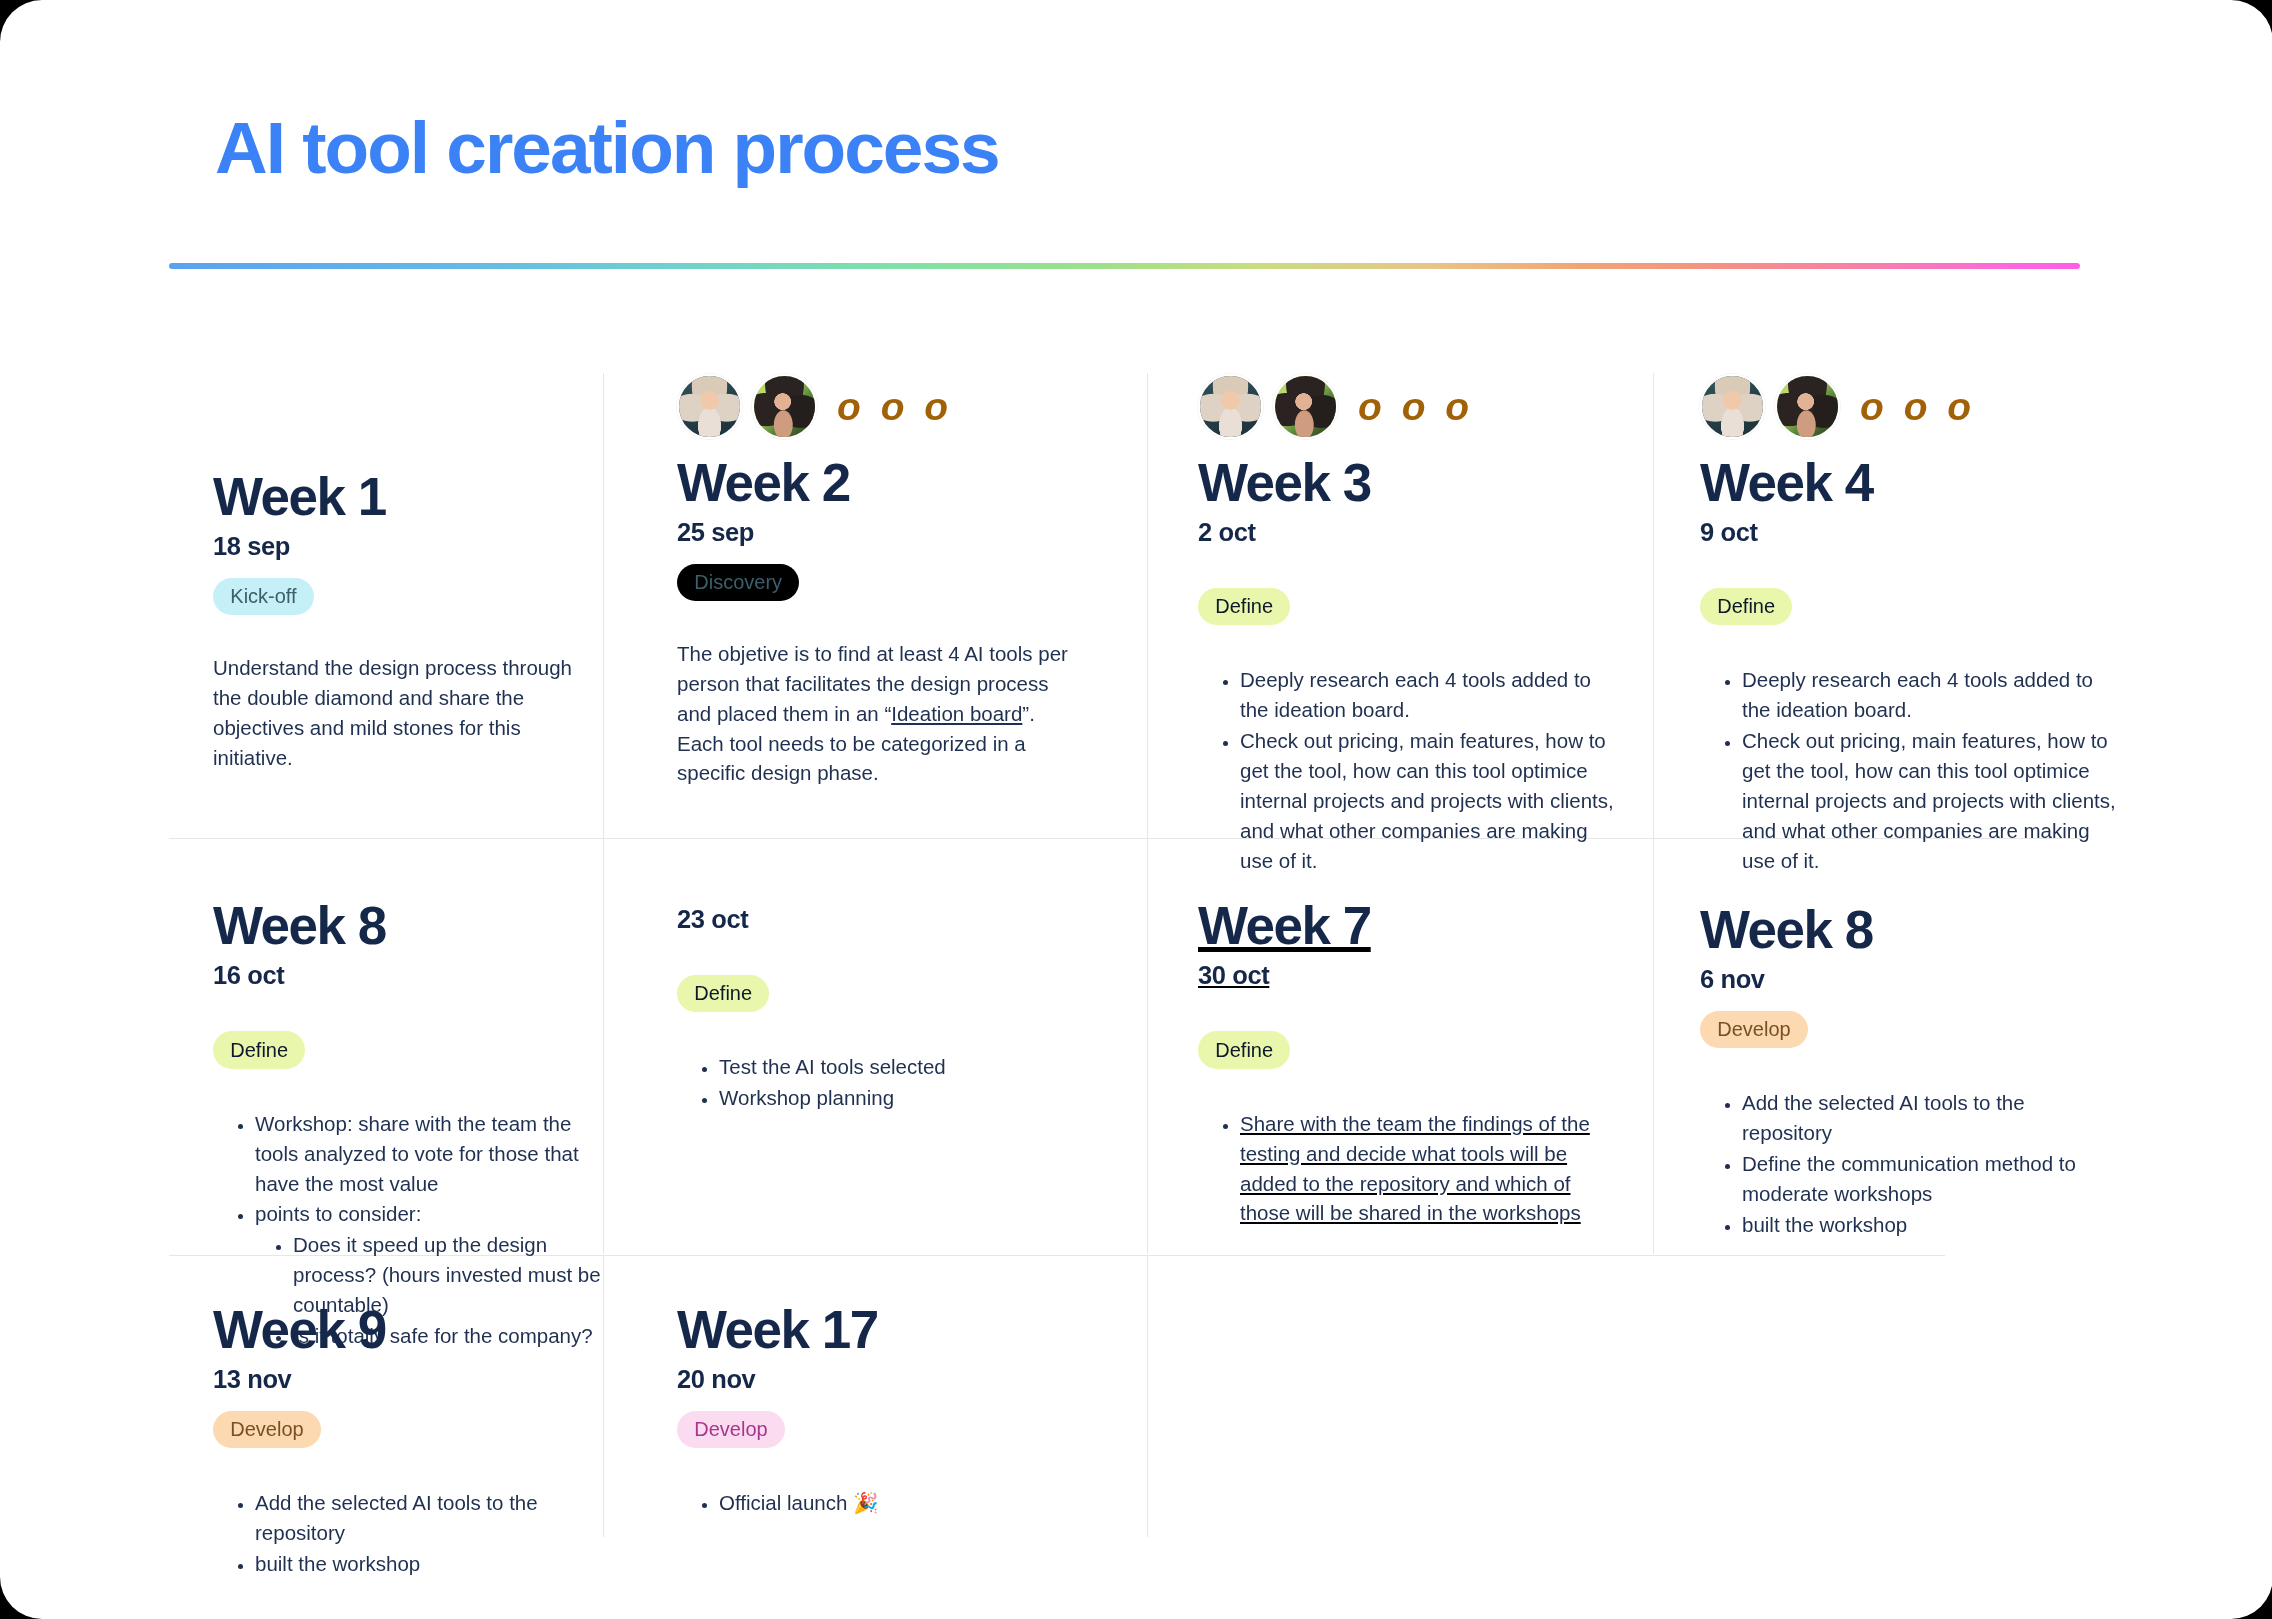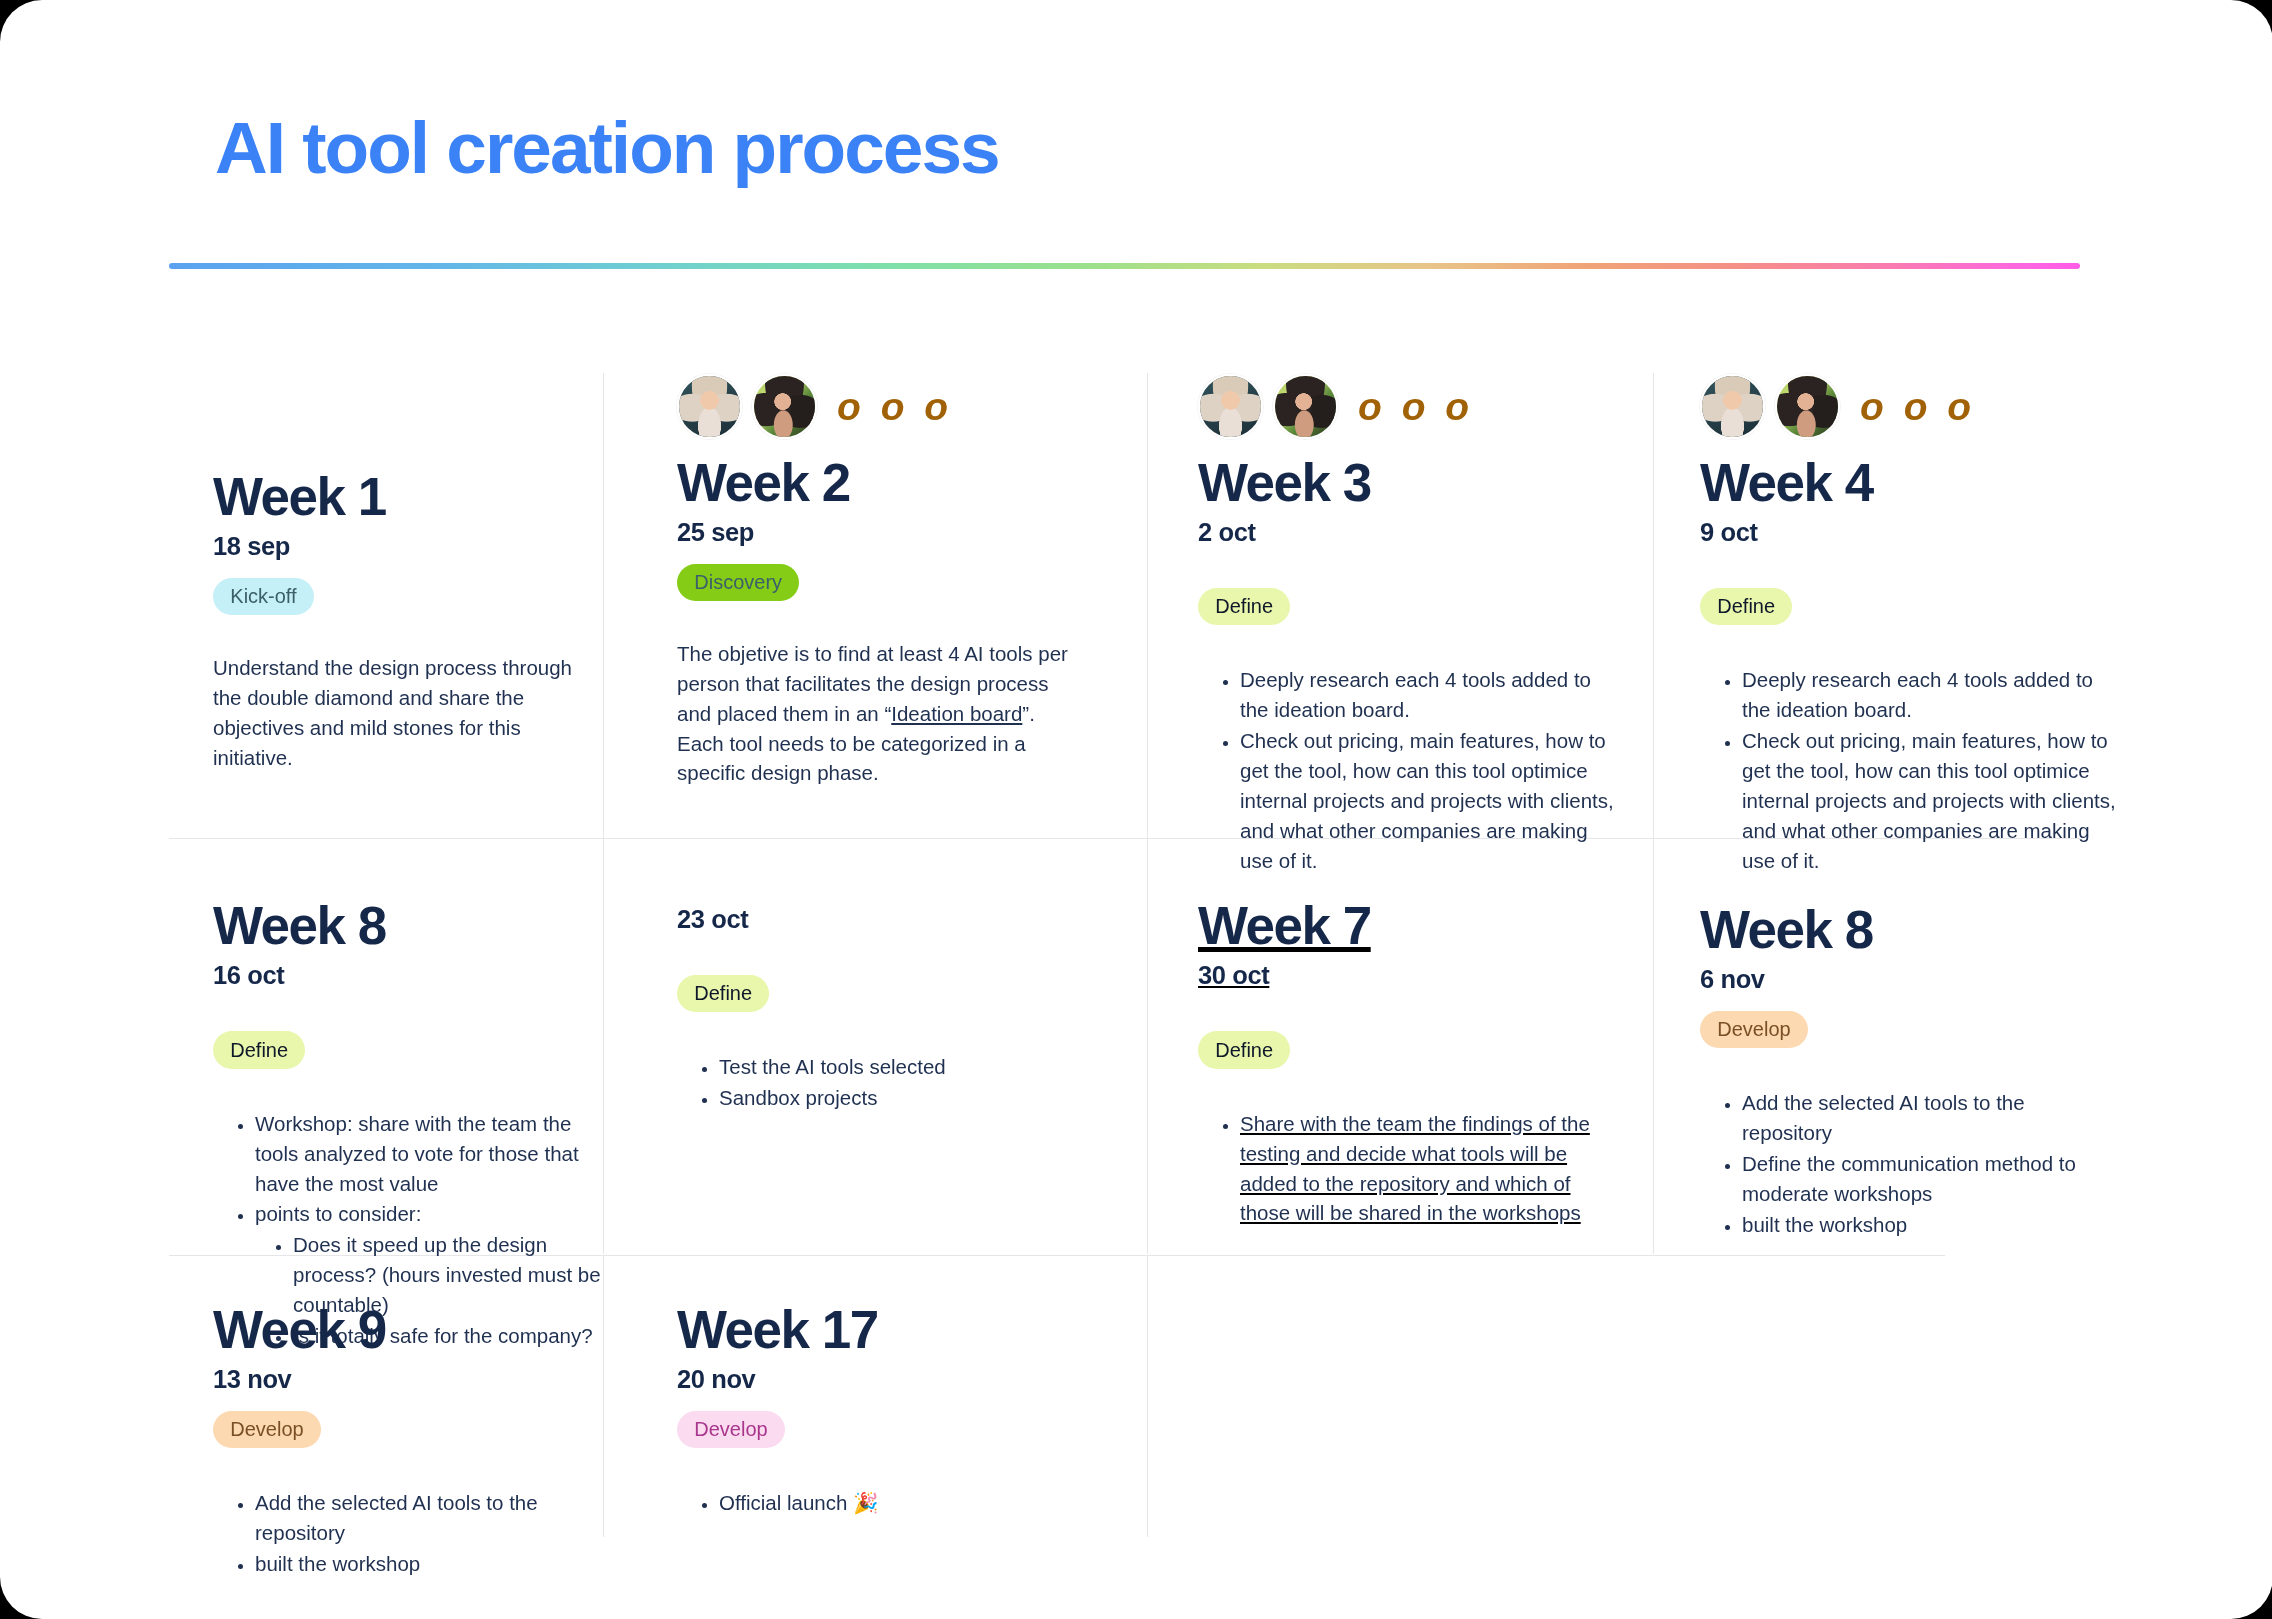--- a/index.html
+++ b/index.html
@@ -122,21 +122,21 @@
   .badge {
     display: inline-block;
     margin-top: 16.4px;
     padding: 8.2px 17.3px 9px;
     border-radius: 20px;
     font-size: 20px;
     line-height: 1;
     white-space: nowrap;
   }
   .badge-kickoff  { background: #c6f0f7; color: #3b5f6b; }
-  .badge-discovery{ background: #84cc16; color: #3b5f6b; }
+  .badge-discovery{ background: #000000; color: #3b5f6b; }
   .badge-define   { background: #e8f7ab; color: #0f172a; margin-top: 41px; }
   .badge-develop  { background: #fcd9b0; color: #7a4f25; }
   .badge-launch   { background: #fbdbf0; color: #a8368c; }
 
   .desc {
     margin-top: 38px;
     font-size: 20.5px;
     line-height: 1.46;
     color: #1f3050;
     max-width: 418px;
@@ -254,21 +254,21 @@
           </ul>
         </li>
       </ul>
     </div>
 
     <div class="card" style="left:677px; top:898px; width:400px;">
       <div class="week-date">23 oct</div>
       <div><span class="badge badge-define">Define</span></div>
       <ul class="bullets">
         <li>Test the AI tools selected</li>
-        <li>Sandbox projects</li>
+        <li>Workshop planning</li>
       </ul>
     </div>
 
     <div class="card" style="left:1198px; top:898px; width:418px;text-decoration:underline;">
       <div class="week-title">Week 7</div>
       <div class="week-date">30 oct</div>
       <div><span class="badge badge-define">Define</span></div>
       <ul class="bullets">
         <li>Share with the team the findings of the testing and decide what tools will be added to the repository and which of those will be shared in the workshops</li>
       </ul>

